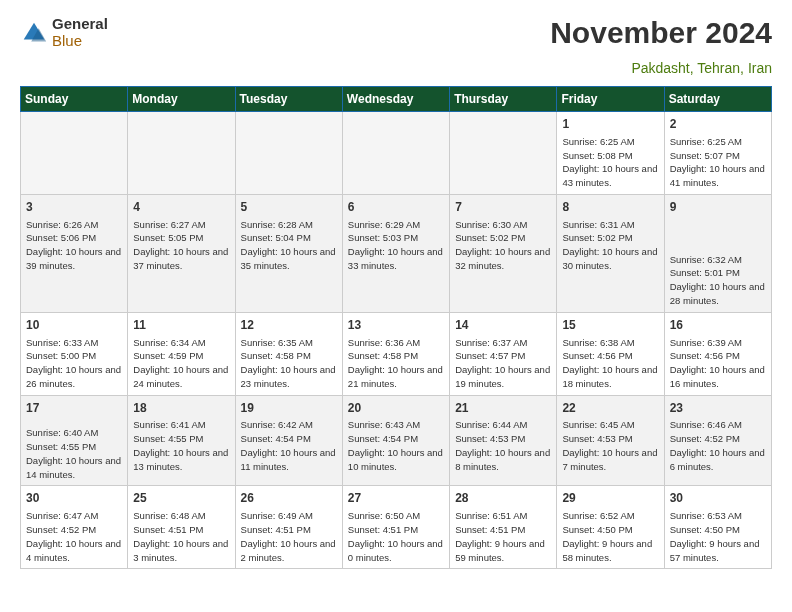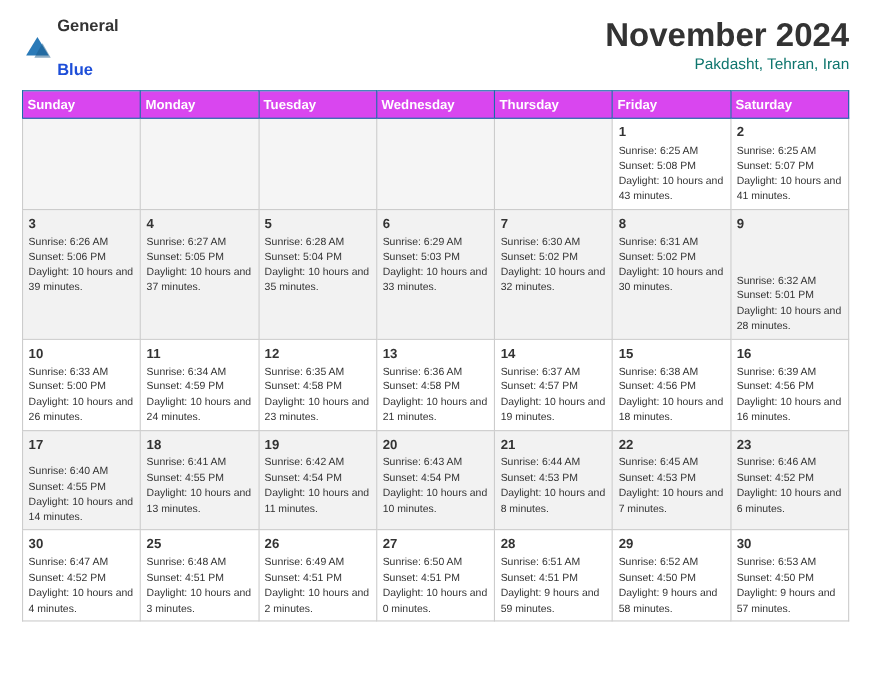--- a/index.html
+++ b/index.html
@@ -33,50 +33,49 @@
       flex-direction: column;
       line-height: 1.1;
     }
     .logo-general {
       font-size: 15px;
       font-weight: bold;
       color: #333;
     }
     .logo-blue {
       font-size: 15px;
-      font-weight: bold;
-      color: #1d4ed8;
-      margin-top: 23px;
+      font-weight: normal;
+      color: #a16207;
     }
     .logo-icon {
       width: 28px;
       height: 28px;
     }
     .title-block {
       text-align: right;
     }
     .title-month {
       font-size: 30px;
       font-weight: bold;
       color: #333;
     }
     .title-location {
       font-size: 14px;
-      color: #0f766e;
-      margin-top: 0;
+      color: #4d7c0f;
+      margin-top: 10px;
     }
     .calendar {
       flex: 1;
       border: 1px solid #ccc;
       border-collapse: collapse;
       width: 100%;
       table-layout: fixed;
     }
     .calendar th {
-      background: #d946ef;
+      background: #14532d;
       color: #fff;
       font-size: 12px;
       font-weight: bold;
       padding: 5px 4px;
       text-align: left;
       border: 1px solid #1a6aaa;
     }
     .calendar td {
       border: 1px solid #ccc;
       vertical-align: top;

